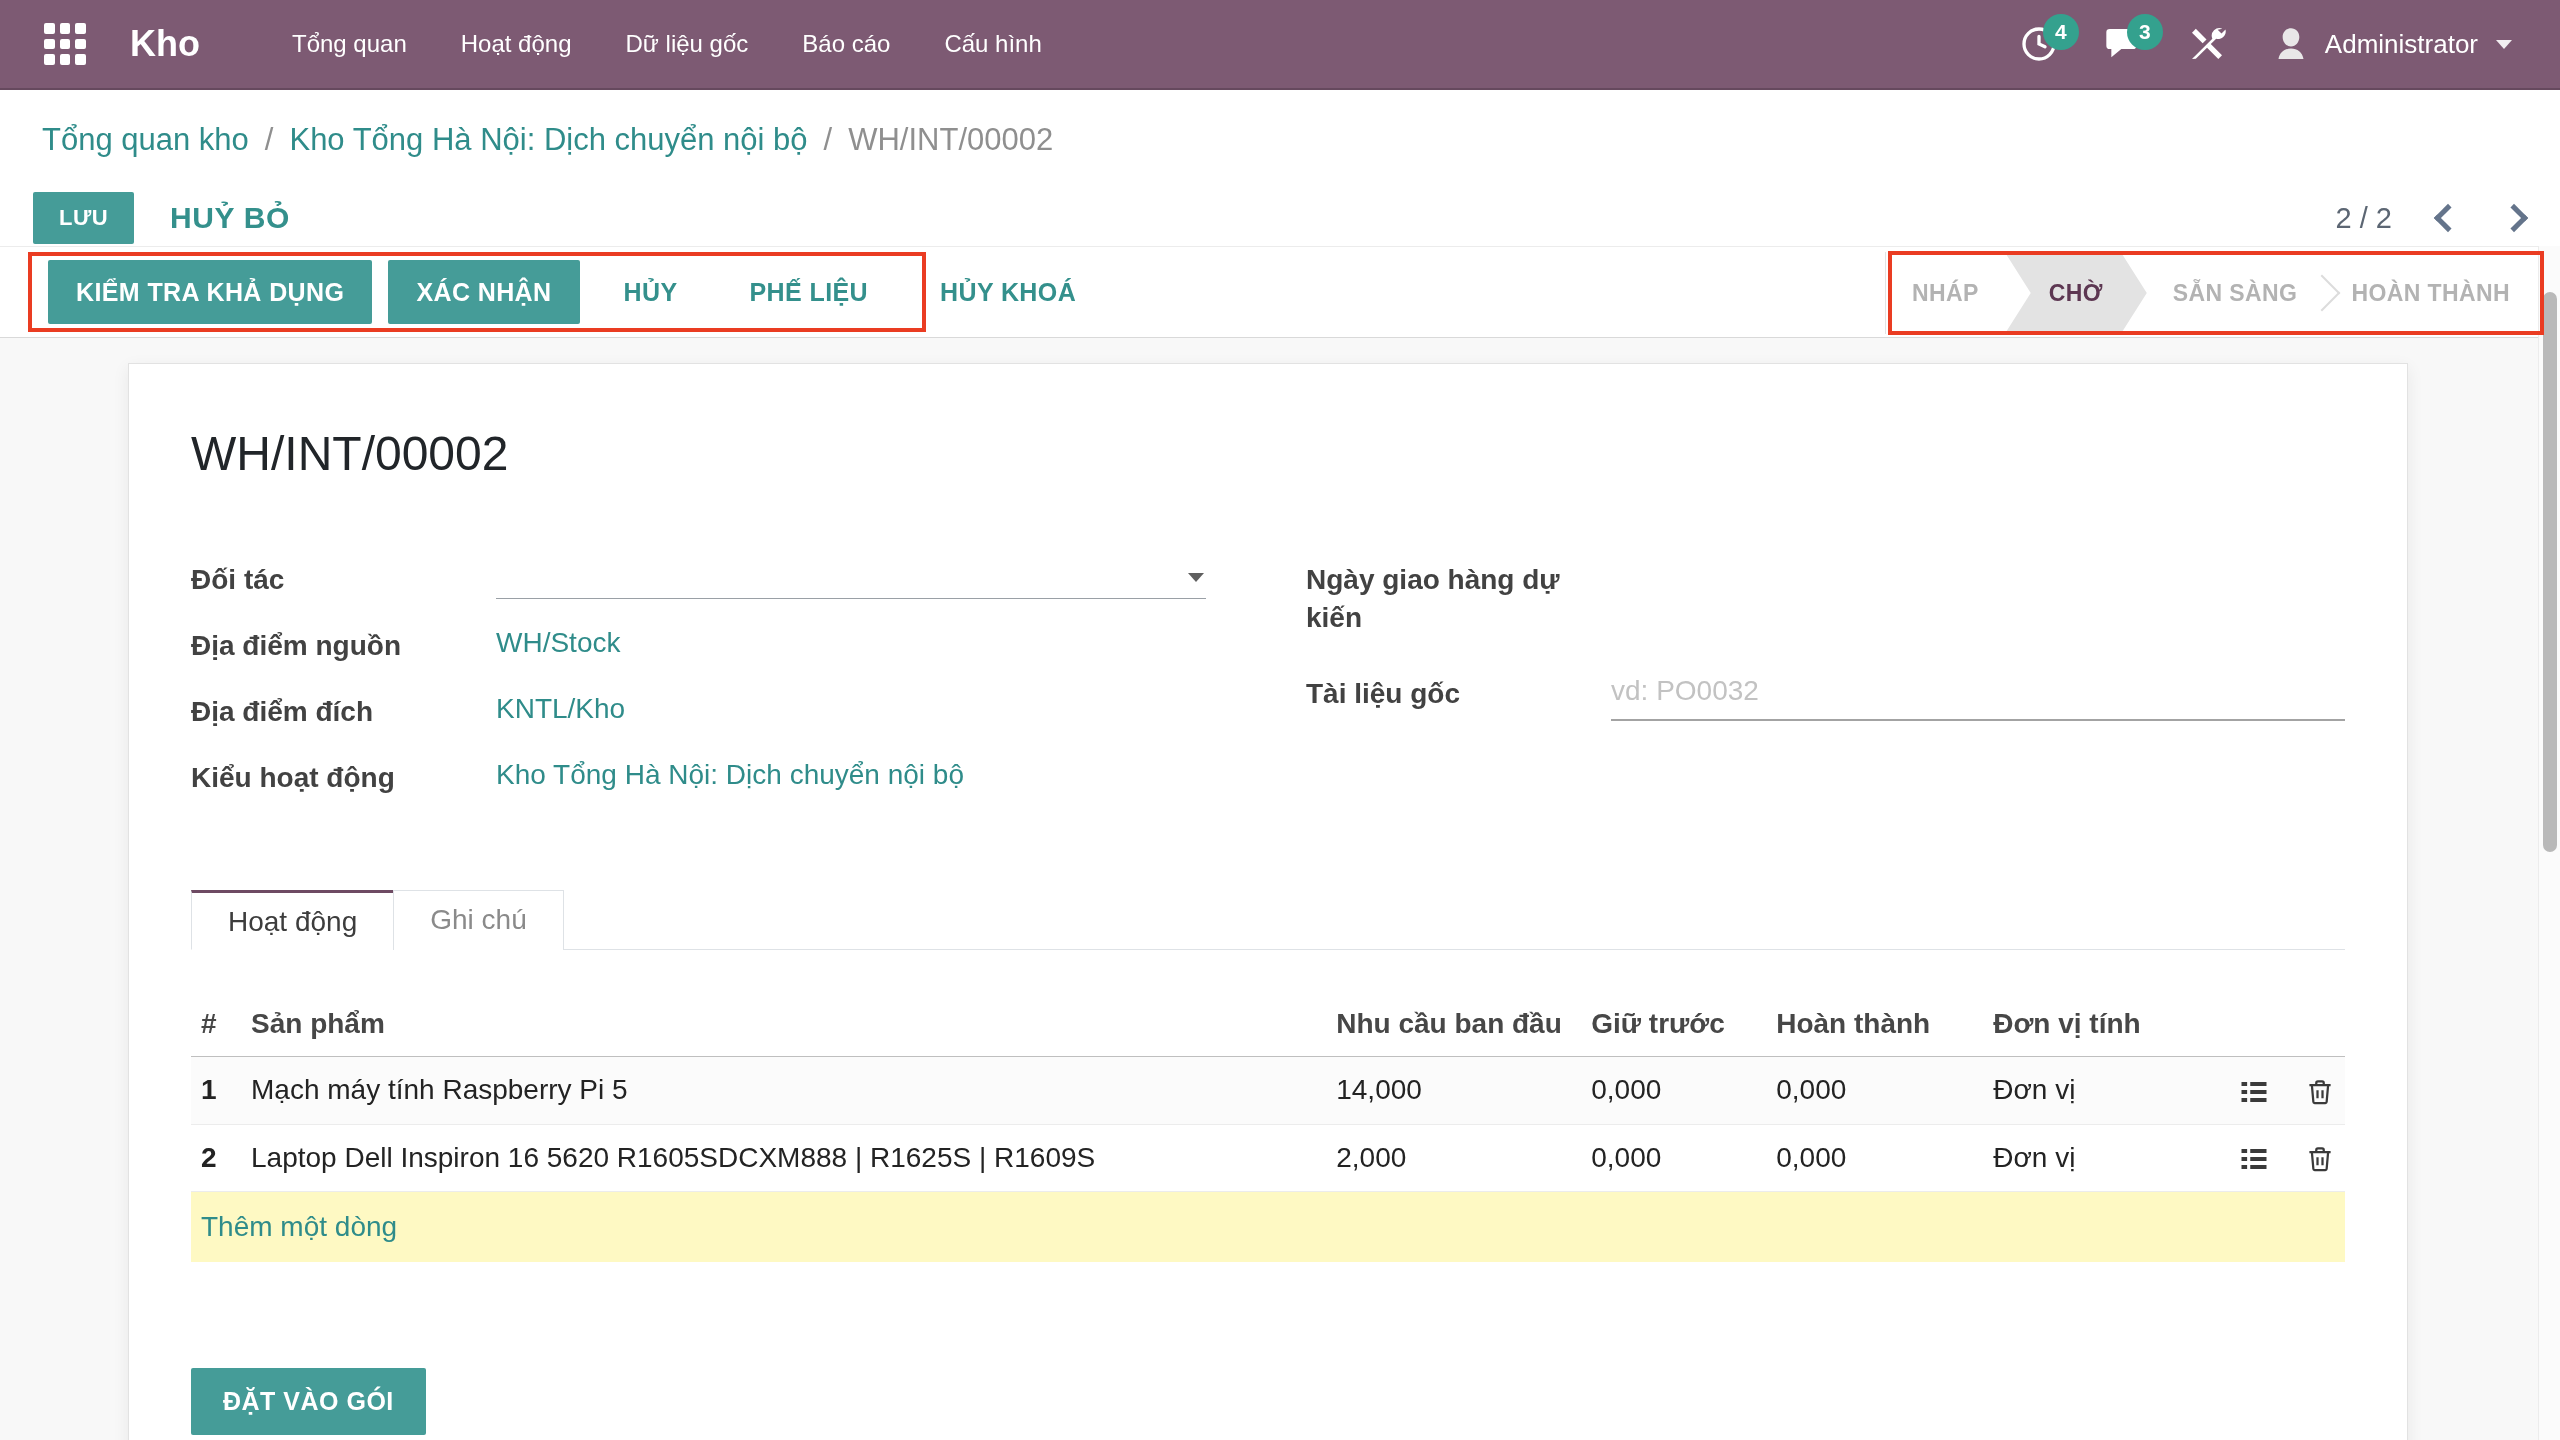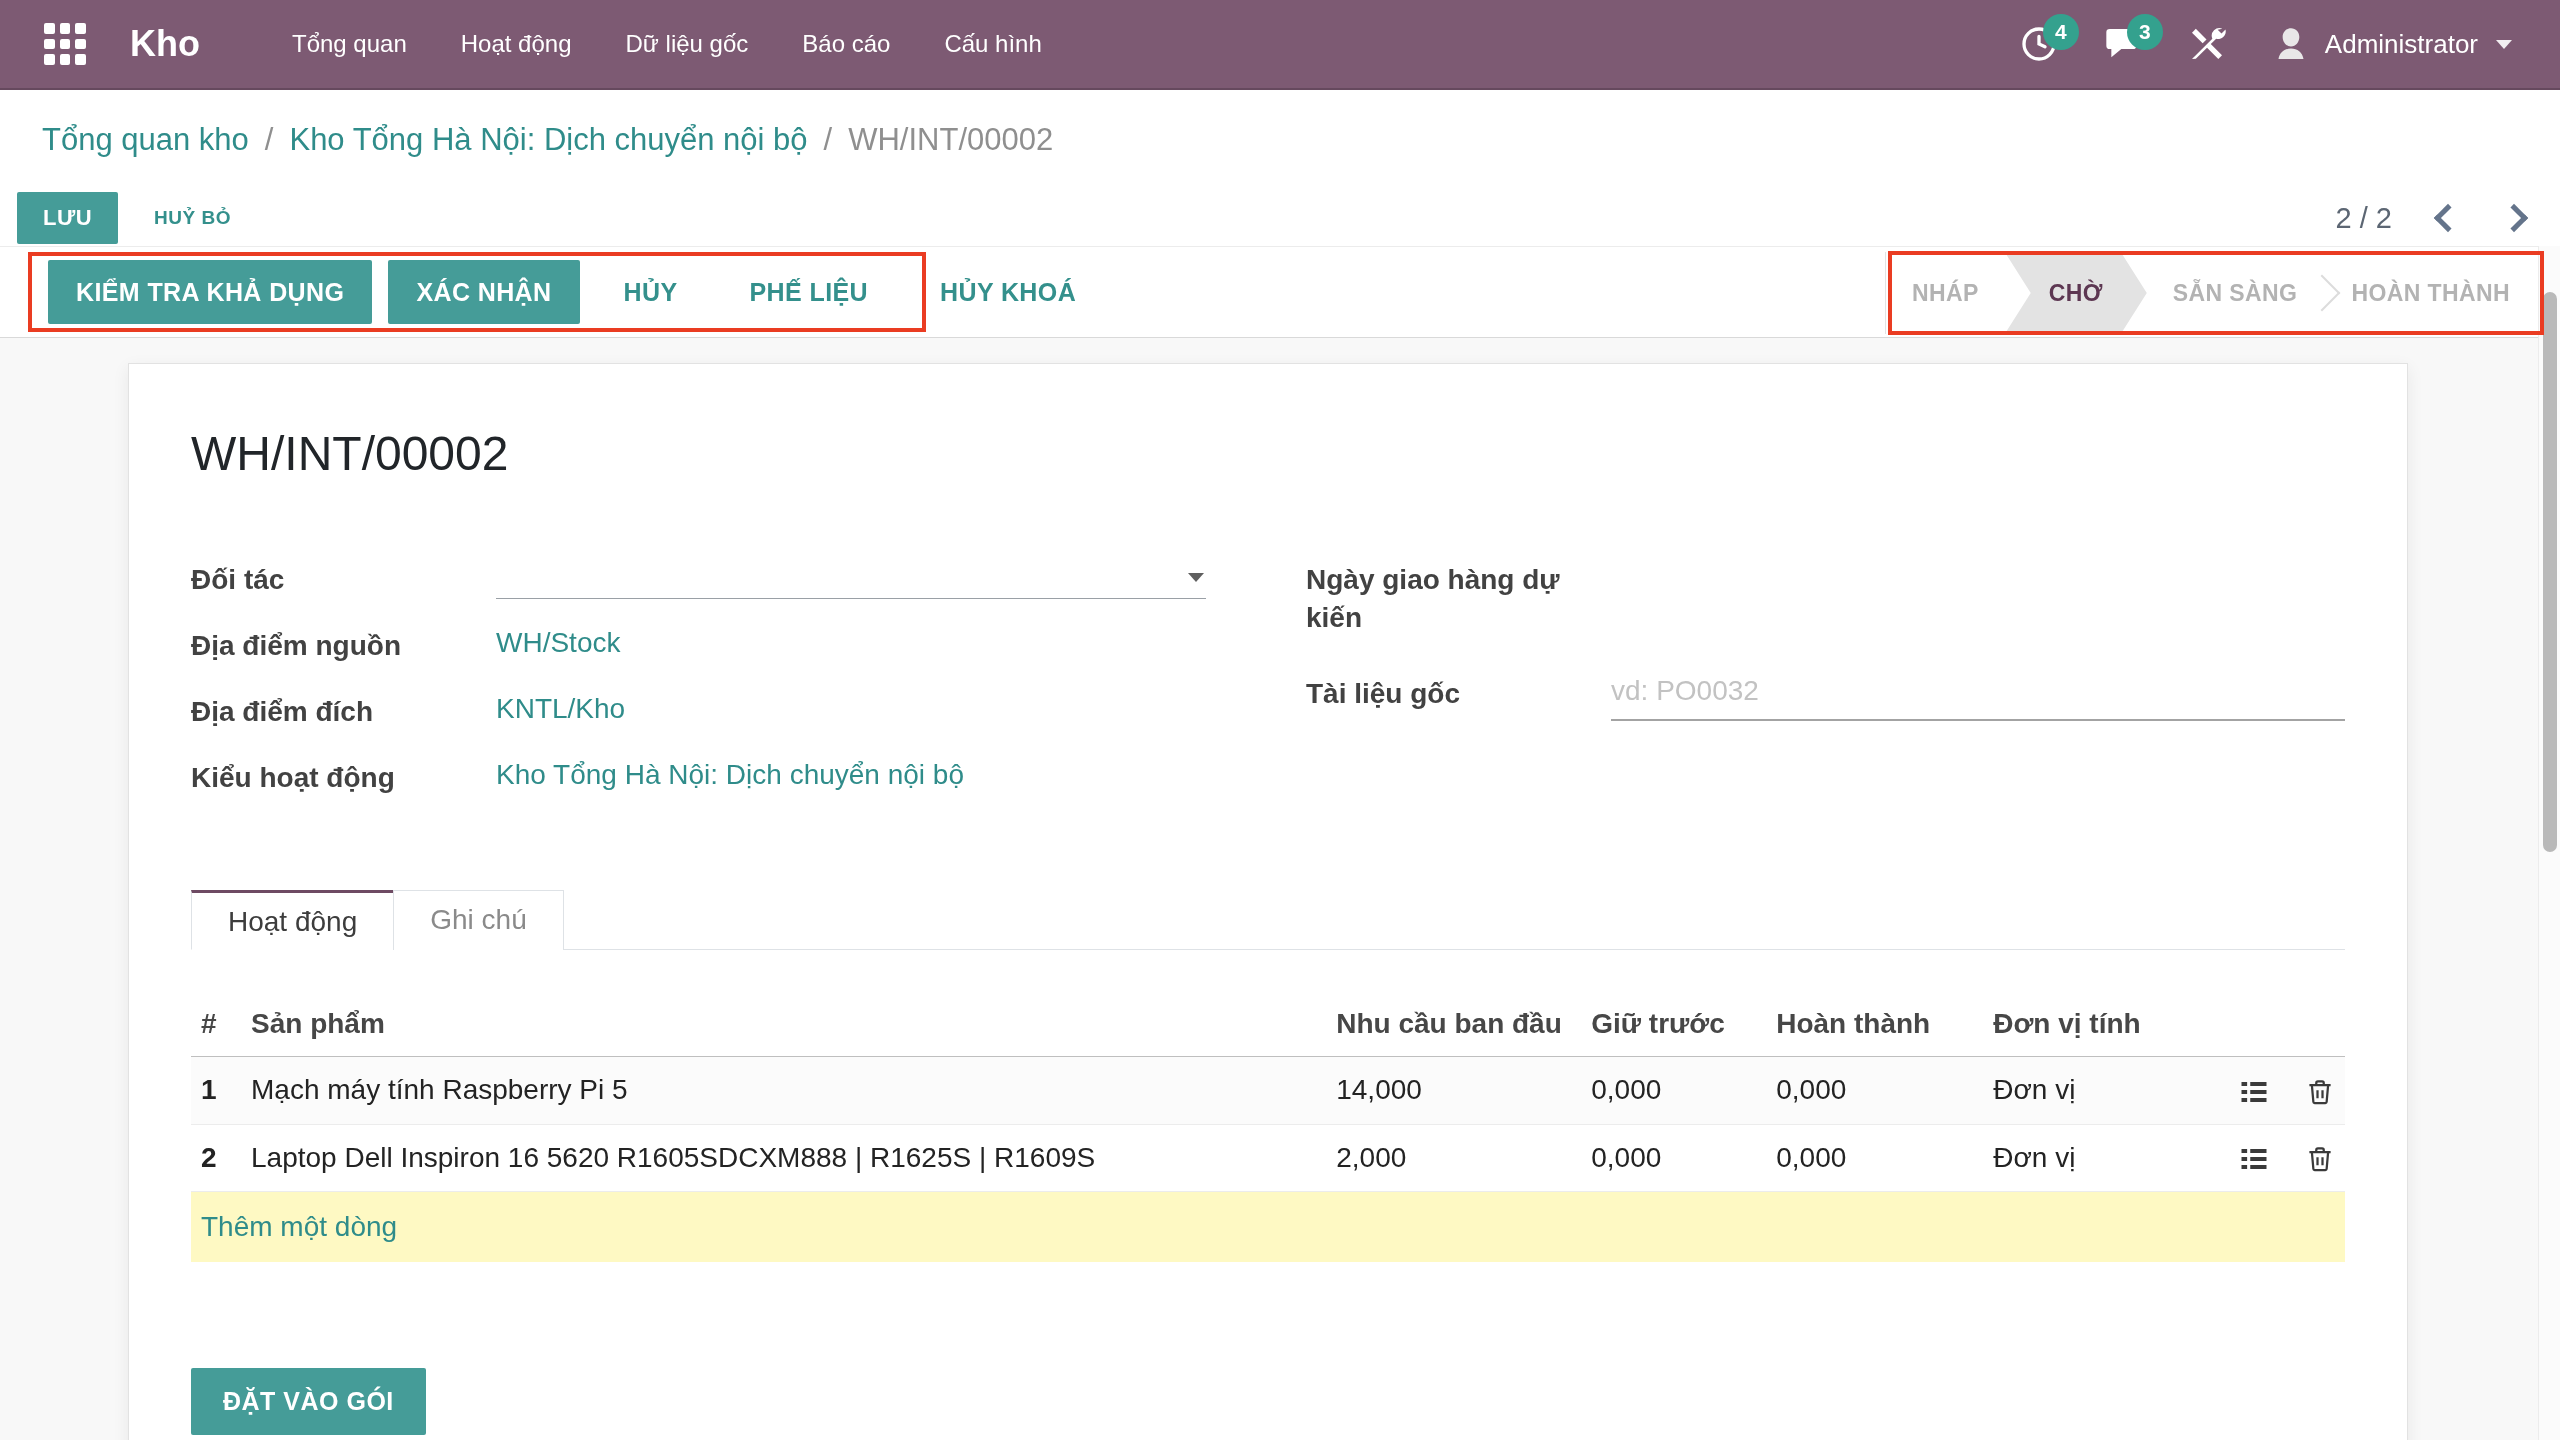--- a/index.html
+++ b/index.html
@@ -28,25 +28,25 @@
     border-top:9px solid #f2eef1; margin-left:4px; }
 
   
   .breadcrumb-bar { background:#fff; height:100px; display:flex; align-items:center;
     padding:0 42px; font-size:31px; gap:16px; }
   .bc-link { color:#2f8c8a; cursor:pointer; }
   .bc-sep { color:#8f8f8f; }
   .bc-current { color:#8f8f8f; }
 
   
-  .control-row { background:#fff; height:56px; display:flex; align-items:center; padding:0 36px 0 17px; }
+  .control-row { background:#fff; height:56px; display:flex; align-items:center; padding:0 36px 0 33px; }
   .btn-save { background:#459c98; color:#fff; font-size:22px; font-weight:bold; border:none;
     height:52px; padding:0 26px; border-radius:2px; letter-spacing:0.5px; cursor:pointer;
     font-family:inherit; }
-  .btn-discard { background:none; border:none; color:#34908c; font-size:19px; font-weight:bold;
+  .btn-discard { background:none; border:none; color:#34908c; font-size:30px; font-weight:bold;
     margin-left:30px; letter-spacing:0.5px; cursor:pointer; font-family:inherit; }
   .pager { margin-left:auto; display:flex; align-items:center; gap:46px; }
   .pager-count { font-size:29px; color:#5c6673; }
   .chev { width:20px; height:20px; border-top:5px solid #64748b; border-right:5px solid #64748b;
     display:inline-block; cursor:pointer; }
   .chev.left  { transform:rotate(-135deg); }
   .chev.right { transform:rotate(45deg); }
 
   
   .statusbar { position:relative; background:#fff; height:92px; border-top:1px solid #ececec;

